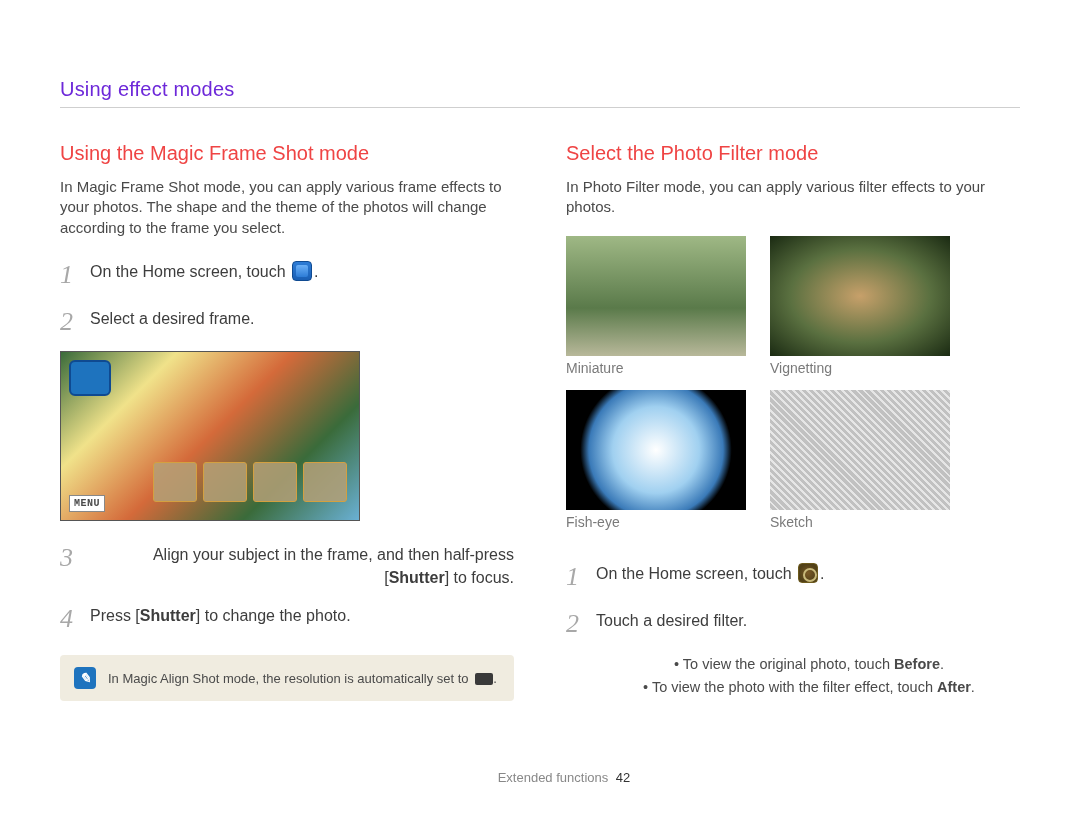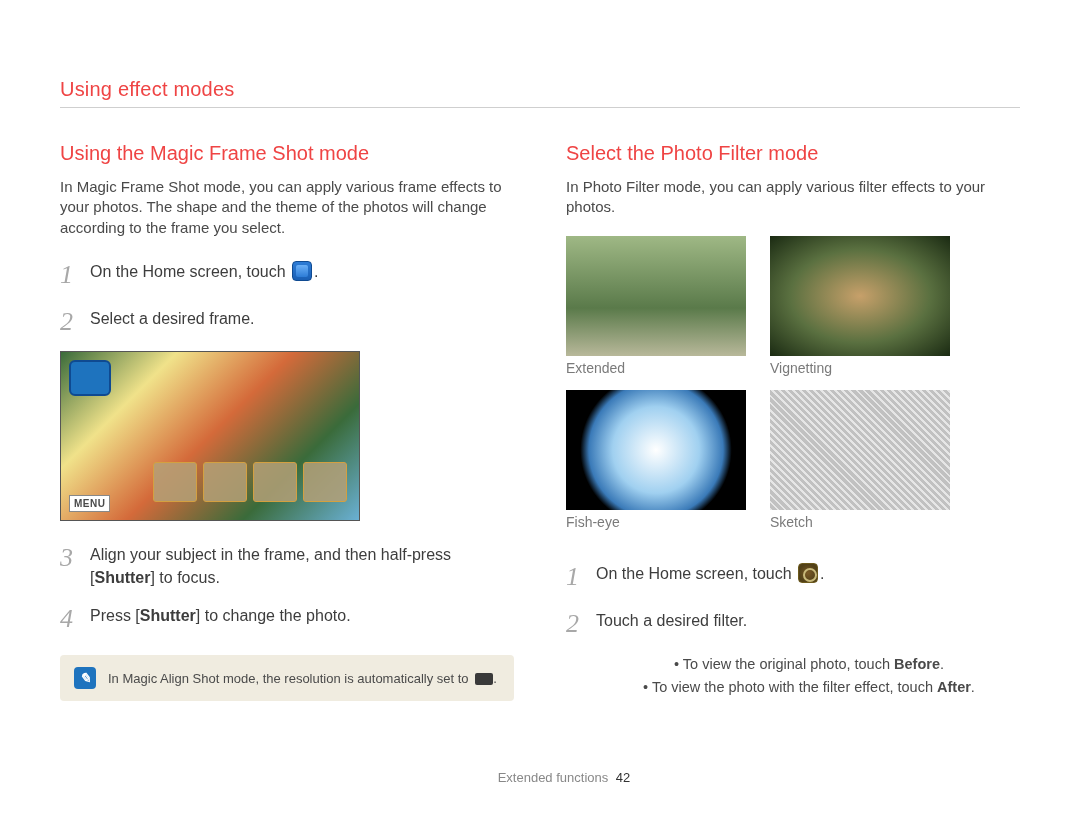--- a/index.html
+++ b/index.html
@@ -8,21 +8,21 @@
     height: 815px;
     background: #ffffff;
     font-family: Arial, Helvetica, sans-serif;
     color: #4a4a4a;
     position: relative;
     padding: 78px 60px 0 60px;
   }
   .page-header {
     font-size: 20px;
     font-weight: 300;
-    color: #ef4444;
+    color: #6d28d9;
     border-bottom: 1px solid #cfcfcf;
     padding-bottom: 6px;
     margin-bottom: 34px;
     letter-spacing: 0.2px;
   }
   .columns {
     display: flex;
     gap: 52px;
   }
   .col {
@@ -50,21 +50,21 @@
     line-height: 1.45;
     color: #3d3d3d;
   }
   .step-num {
     font-size: 26px;
     font-style: italic;
     font-family: Georgia, 'Times New Roman', serif;
     color: #a8a8a8;
     min-width: 18px;
   }
-  .step-text { padding-top: 4px; }
+  .step-text { padding-top: 4px; text-align: right; }
   .step-text strong { font-weight: 700; }
   .inline-icon {
     display: inline-block;
     width: 20px;
     height: 20px;
     border-radius: 4px;
     vertical-align: -4px;
     margin: 0 2px;
     position: relative;
   }
@@ -118,20 +118,21 @@
   }
   .shot-men {
     position: absolute;
     bottom: 8px; left: 8px;
     background: #ffffff;
     border: 1px solid #888;
     font-size: 10px;
     font-weight: 700;
     padding: 2px 4px;
     letter-spacing: 0.5px;
+    font-family: Liberation Mono, monospace;
   }
   .shot-strip {
     position: absolute;
     bottom: 18px;
     right: 12px;
     display: flex;
     gap: 6px;
   }
   .shot-strip span {
     width: 44px; height: 40px;
@@ -264,21 +265,21 @@
     </div>
   </div>
 
   <div class="col">
     <h2>Select the Photo Filter mode</h2>
     <p class="intro">In Photo Filter mode, you can apply various filter effects to your photos.</p>
 
     <div class="thumb-grid">
       <div>
         <div class="thumb t-miniature"></div>
-        <div class="cap">Extended</div>
+        <div class="cap">Miniature</div>
       </div>
       <div>
         <div class="thumb t-vignette"></div>
         <div class="cap">Vignetting</div>
       </div>
       <div>
         <div class="thumb t-fisheye"></div>
         <div class="cap">Fish-eye</div>
       </div>
       <div>

